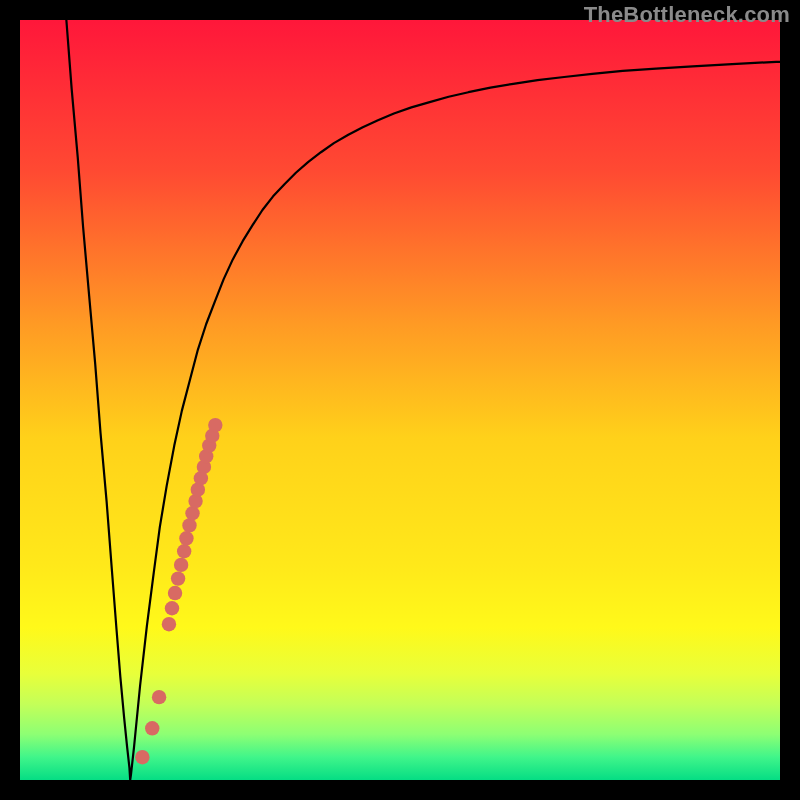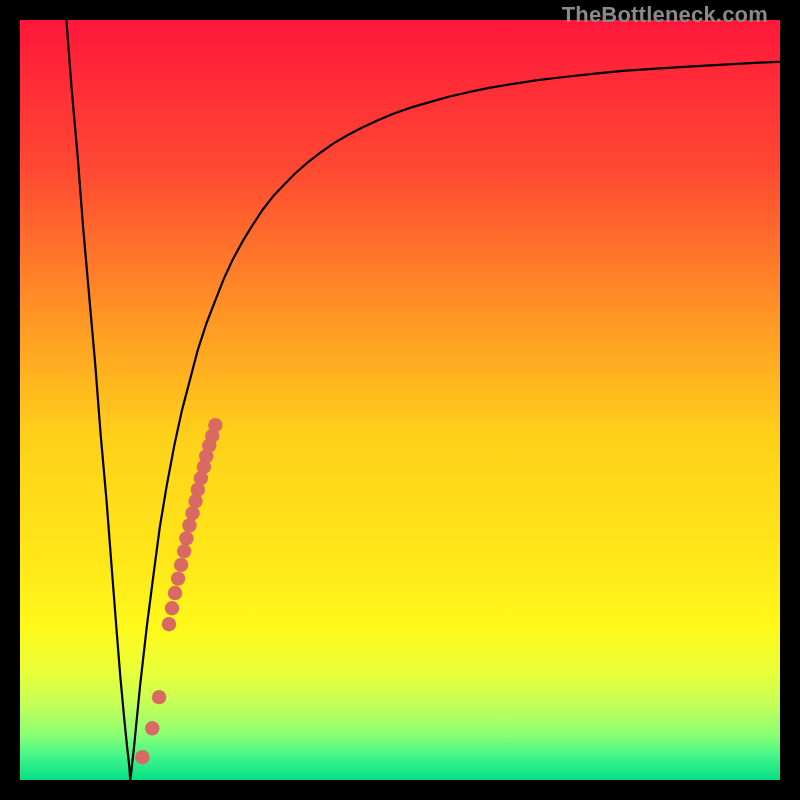--- a/index.html
+++ b/index.html
@@ -22,21 +22,21 @@
     position: absolute;
     left: 20px;
     top: 20px;
     width: 760px;
     height: 760px;
     overflow: hidden;
   }
   .watermark {
     position: absolute;
     top: 2px;
-    right: 32px;
+    right: 10px;
     font-family: Arial, Helvetica, sans-serif;
     font-size: 22px;
     font-weight: 600;
     color: #8a8a8a;
     letter-spacing: 0.2px;
     z-index: 5;
   }
   svg {
     display: block;
   }

